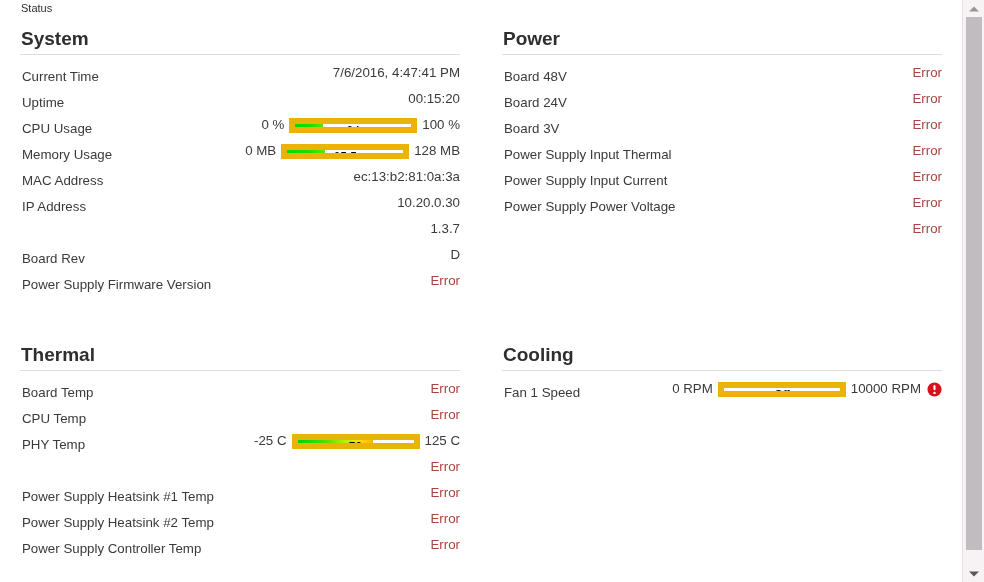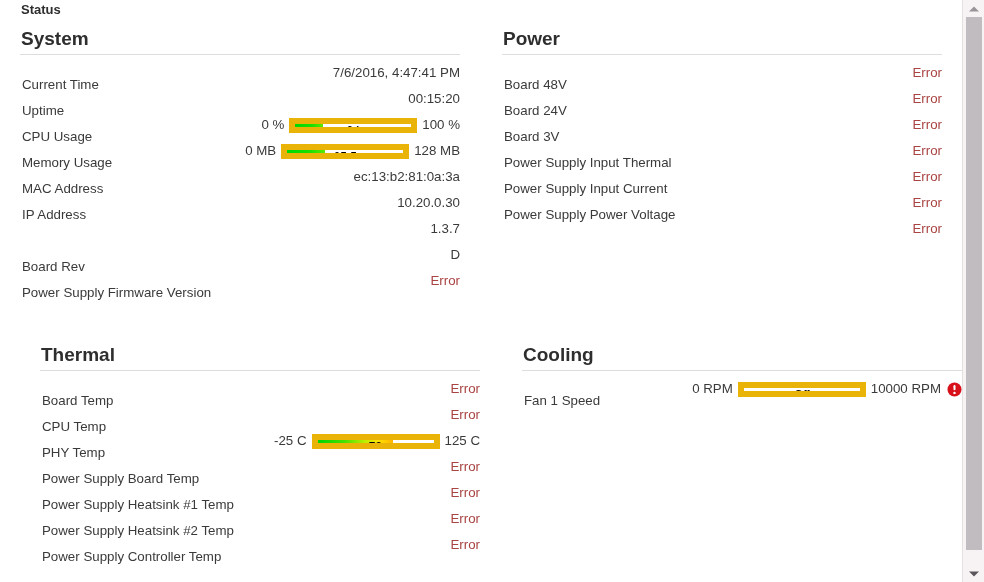--- a/index.html
+++ b/index.html
@@ -22,34 +22,34 @@
     width: 962px;
     height: 582px;
     overflow: hidden;
     background: #ffffff;
   }
 
   .page-title {
     position: absolute;
     left: 21px;
     top: 2px;
-    font-size: 13px;
-    font-weight: bold;
+    font-size: 11px;
+    font-weight: normal;
     color: #2e2e2e;
     letter-spacing: 0px;
   }
 
   .panel {
     position: absolute;
     width: 440px;
   }
   .panel-left  { left: 20px; }
   .panel-right { left: 502px; }
   .panel-row1  { top: 30px; }
-  .panel-row2  { top: 346px; margin-left: 20px; }
+  .panel-row2  { top: 346px; }
 
   .panel-heading {
     font-size: 19px;
     font-weight: bold;
     color: #2e2e2e;
     margin: 0 0 0 1px;
     padding: 0 0 6px 0;
     line-height: 18px;
   }
   .panel-rule {
@@ -66,21 +66,21 @@
   .row {
     position: relative;
     height: 26px;
     line-height: 26px;
     font-size: 13.3px;
   }
 
   .row-label {
     position: absolute;
     left: 2px;
-    top: 12px;
+    top: 4px;
     color: #3a3a3a;
     white-space: nowrap;
   }
 
   .row-value {
     position: absolute;
     right: 0px;
     top: 0;
     text-align: right;
     color: #3a3a3a;
@@ -307,21 +307,20 @@
           <div class="gauge-wrap">
             <span class="gauge-min">-25 C</span>
             <div class="gauge">
               <div class="gauge-fill g-warm" style="width: 65%;"></div>
               <div class="gauge-text">73</div>
             </div>
             <span class="gauge-max">125 C</span>
           </div>
         </div>
         <div class="row">
-          <div class="row-label">Power Supply Board Temp</div>
           <div class="row-value err">Error</div>
         </div>
         <div class="row">
           <div class="row-label">Power Supply Heatsink #1 Temp</div>
           <div class="row-value err">Error</div>
         </div>
         <div class="row">
           <div class="row-label">Power Supply Heatsink #2 Temp</div>
           <div class="row-value err">Error</div>
         </div>

